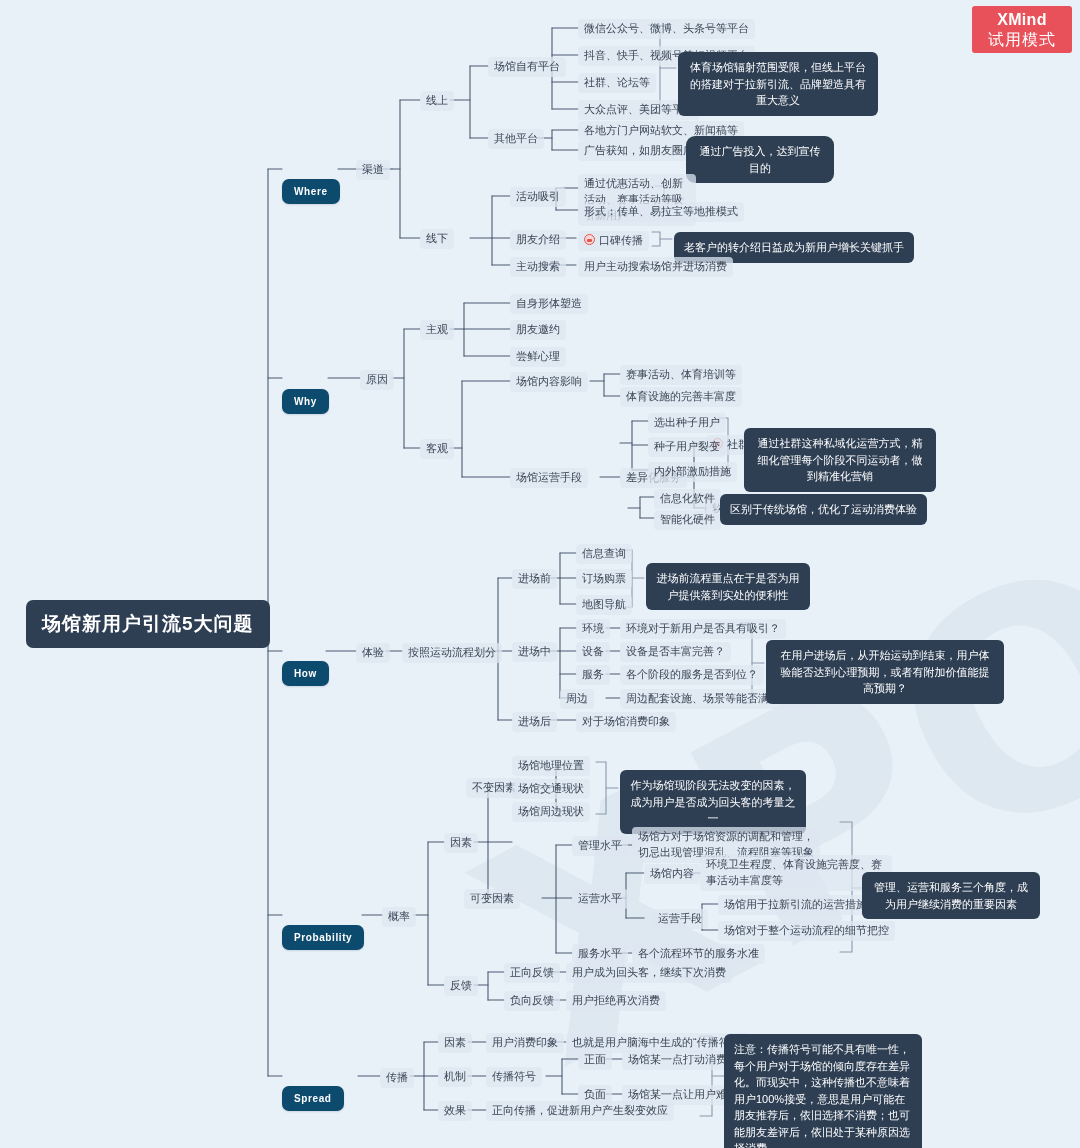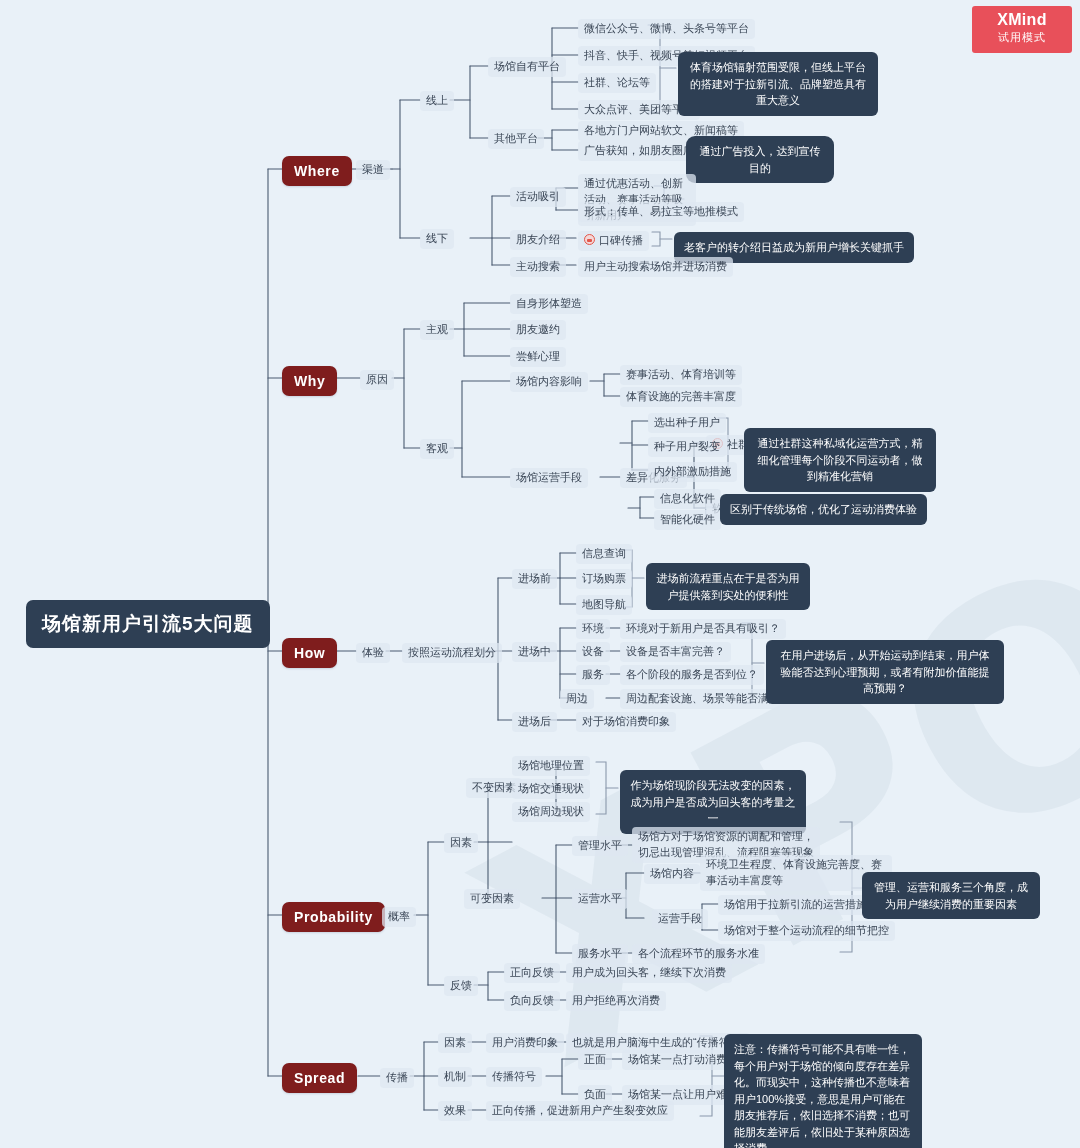--- a/index.html
+++ b/index.html
@@ -28,25 +28,26 @@
 
   
   .root {
     background:#2e3f54; color:#ffffff;
     border-radius:7px; padding:11px 16px;
     font-size:19px; font-weight:bold; letter-spacing:1px;
     white-space:nowrap;
   }
   
   .main {
-    background:#7f1d1d; color:#ffffff;
+    background:#0c4a6e; color:#ffffff;
     border-radius:7px; padding:7px 12px;
-    font-size:14px; font-weight:bold; letter-spacing:0.6px;
+    font-size:10px; font-weight:bold; letter-spacing:0.6px;
     white-space:nowrap; text-align:center;
     box-shadow:0 1px 2px rgba(60,80,110,0.18);
+    margin-top:23px;
   }
   
   .topic {
     background:rgba(222,231,241,0.75);
     color:#3a4656; border-radius:4px;
     padding:2px 6px; font-size:11px; white-space:nowrap;
     line-height:1.45;
   }
   .topic.wrap { white-space:normal; }
   
@@ -68,21 +69,21 @@
   }
 
   
   .xmind-badge {
     position:absolute; right:8px; top:6px;
     width:100px; height:47px; background:#e8505a;
     border-radius:3px; color:#fff; text-align:center;
     padding-top:5px;
   }
   .xmind-badge .t1 { font-size:16px; font-weight:bold; letter-spacing:0.3px; line-height:1.15; }
-  .xmind-badge .t2 { font-size:11px; letter-spacing:1px; margin-top:1px; }
+  .xmind-badge .t2 { font-size:16px; letter-spacing:1px; margin-top:1px; }
 </style>
 </head>
 <body>
 
 <div id="canvas">
 
   <div class="watermark">XPORTS</div>
 
   <svg class="wires" viewBox="0 0 1080 1148" fill="none" stroke="#4a5a70" stroke-width="1.1" stroke-linecap="round">
 

